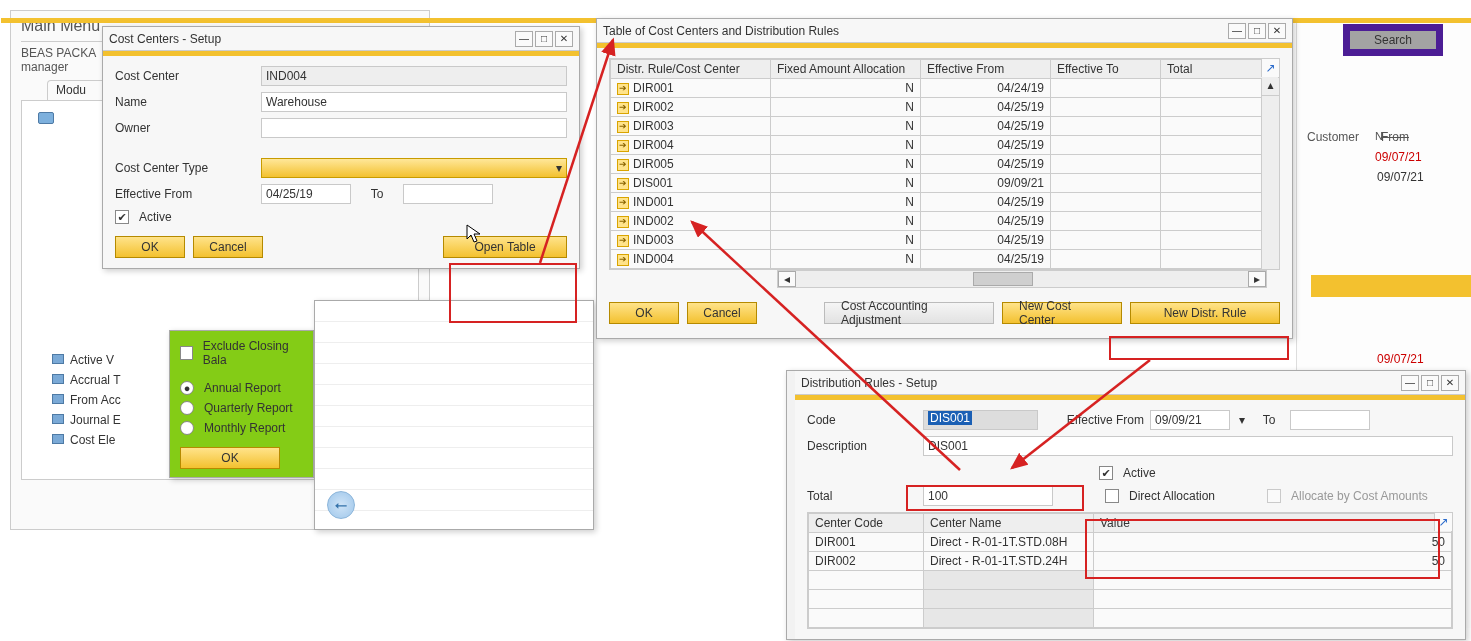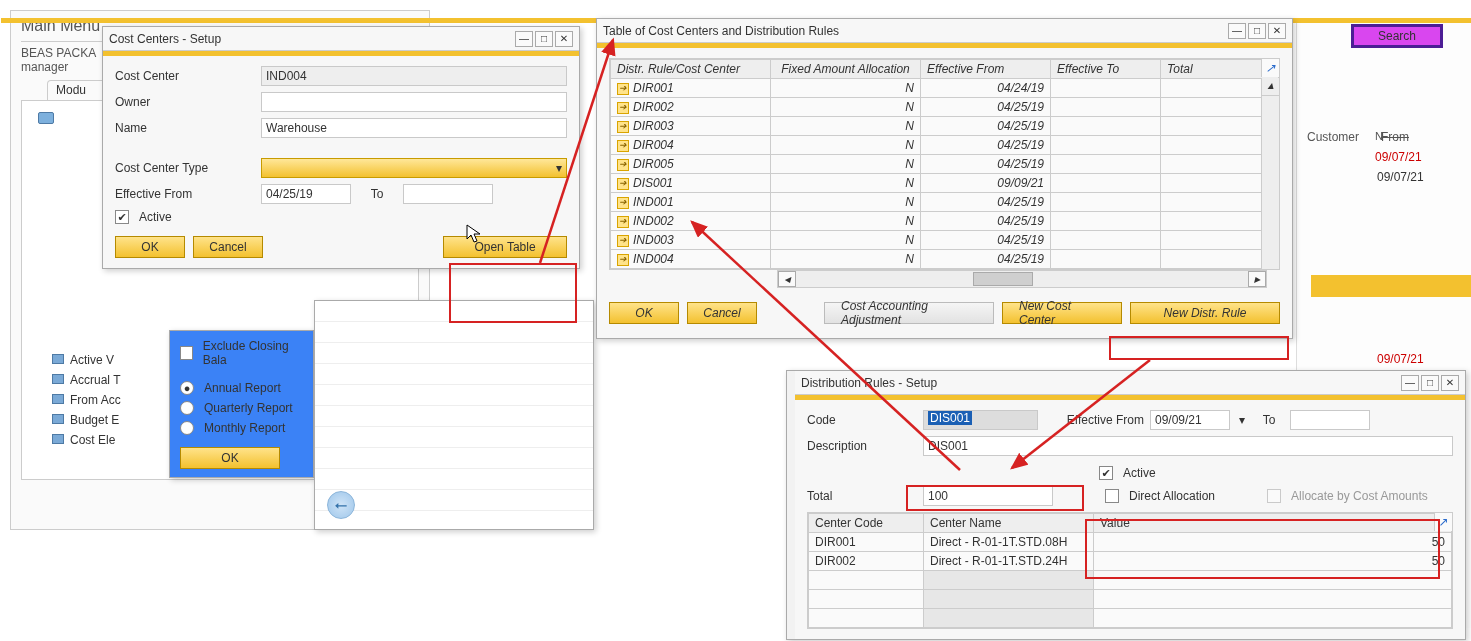--- a/index.html
+++ b/index.html
@@ -132,21 +132,21 @@
   .rightpanel {
     position: absolute; right: 0; top: 18px;
     width: 175px; height: 610px;
     border-left: 1px solid #ddd;
     background: #fdfdfd;
     padding: 8px;
   }
   .gold-strip { position:absolute; background:#f3c12f; height:22px; }
   .search-btn{
     position:absolute; top:24px; right:28px;
-    padding:2px 24px; border:3px solid #4c1d95; background:#d946ef;
+    padding:2px 24px; border:7px solid #4c1d95; background:#a3a3a3;
     color:#555;
   }
 
   
   .backarrow{
     width:28px;height:28px;border-radius:50%;
     background:radial-gradient(#cfe4f7,#9ec6ea);
     border:1px solid #8bb5da;
     display:flex;align-items:center;justify-content:center;
     color:#3573ab;font-size:16px;
@@ -172,27 +172,27 @@
   <div style="color:#555">manager</div>
   <div style="margin:6px 0 0 26px;border:1px solid #ccc;border-bottom:none;background:#fafafa;width:80px;height:20px;border-radius:4px 4px 0 0;padding:2px 8px;"><span>Modu</span></div>
   <div style="border:1px solid #ccc;background:#fff;height:380px;padding:8px 10px;">
     <div class="nav-item" style="padding-left:6px;margin-bottom:10px;">
       <span style="display:inline-block;width:16px;height:12px;background:#7db0dd;border:1px solid #4e7aa5;border-radius:2px;"></span>
     </div>
     <div style="height:210px;"></div>
     <div class="nav-item"><span class="icn"></span><span>Active V</span></div>
     <div class="nav-item"><span class="icn"></span><span>Accrual T</span></div>
     <div class="nav-item"><span class="icn"></span><span>From Acc</span></div>
-    <div class="nav-item"><span class="icn"></span><span>Budget E</span></div>
+    <div class="nav-item"><span class="icn"></span><span>Journal E</span></div>
     <div class="nav-item"><span class="icn"></span><span>Cost Ele</span></div>
   </div>
 </div>
 
 <div class="window" style="left:169px;top:330px;width:145px;">
-  <div style="padding:8px 10px;background:#3b82f6;">
+  <div style="padding:8px 10px;background:#84cc16;">
     <div class="frow">
         <span class="chk"></span>
         <span>Exclude Closing Bala</span>
       </div>
     <div style="height:8px"></div>
     <div class="frow">
         <span class="chk" style="border-radius:50%">●</span>
         <span>Annual Report</span>
       </div>
     <div class="frow">
@@ -236,26 +236,26 @@
       <span class="winbtn">✕</span>
     </span>
   </div>
   <div class="goldbar"></div>
   <div class="content">
     <div class="frow">
       <span class="flabel">Cost Center</span>
       <input class="finput ro" style="flex: 1 1 0%;" value="IND004">
     </div>
     <div class="frow">
+      <span class="flabel">Name</span>
+      <input class="finput" style="flex: 1 1 0%;" value="Warehouse">
+    </div>
+    <div class="frow">
       <span class="flabel">Owner</span>
       <input class="finput" style="flex: 1 1 0%;" value="">
-    </div>
-    <div class="frow">
-      <span class="flabel">Name</span>
-      <input class="finput" style="flex: 1 1 0%;" value="Warehouse">
     </div>
     <div style="height:14px"></div>
     <div class="frow">
       <span class="flabel">Cost Center Type</span>
       <div style="flex:1;height:20px;background:linear-gradient(#ffe799,#f3c12f);border:1px solid #c79b00;position:relative">
         <span style="position:absolute;right:4px;top:2px">▾</span>
       </div>
     </div>
     <div class="frow">
       <span class="flabel">Effective From</span>
@@ -286,27 +286,27 @@
 <div class="window" style="left:596px;top:18px;width:697px;">
   <div class="titlebar">
     <span class="titlebar-label">Table of Cost Centers and Distribution Rules</span>
     <span class="winbtns">
       <span class="winbtn">—</span>
       <span class="winbtn">□</span>
       <span class="winbtn">✕</span>
     </span>
   </div>
   <div class="goldbar"></div>
-  <div class="content" style="padding-bottom:14px;position:relative;font-style:italic;">
+  <div class="content" style="padding-bottom:14px;position:relative;">
     <div style="position:relative;border:1px solid #ccc">
       <table class="grid" id="cctable-grid">
         <thead>
           <tr>
             <th style="width:160px">Distr. Rule/Cost Center</th>
-            <th style="width:150px;text-align:center">Fixed Amount Allocation</th>
+            <th style="width:150px;text-align:left">Fixed Amount Allocation</th>
             <th style="width:130px">Effective From</th>
             <th style="width:110px">Effective To</th>
             <th>Total</th>
           </tr>
         </thead>
         <tbody id="cctable-body">
             <tr>
               <td><span class="linkarrow"></span>DIR001</td>
               <td class="r">N</td>
               <td class="r">04/24/19</td>

